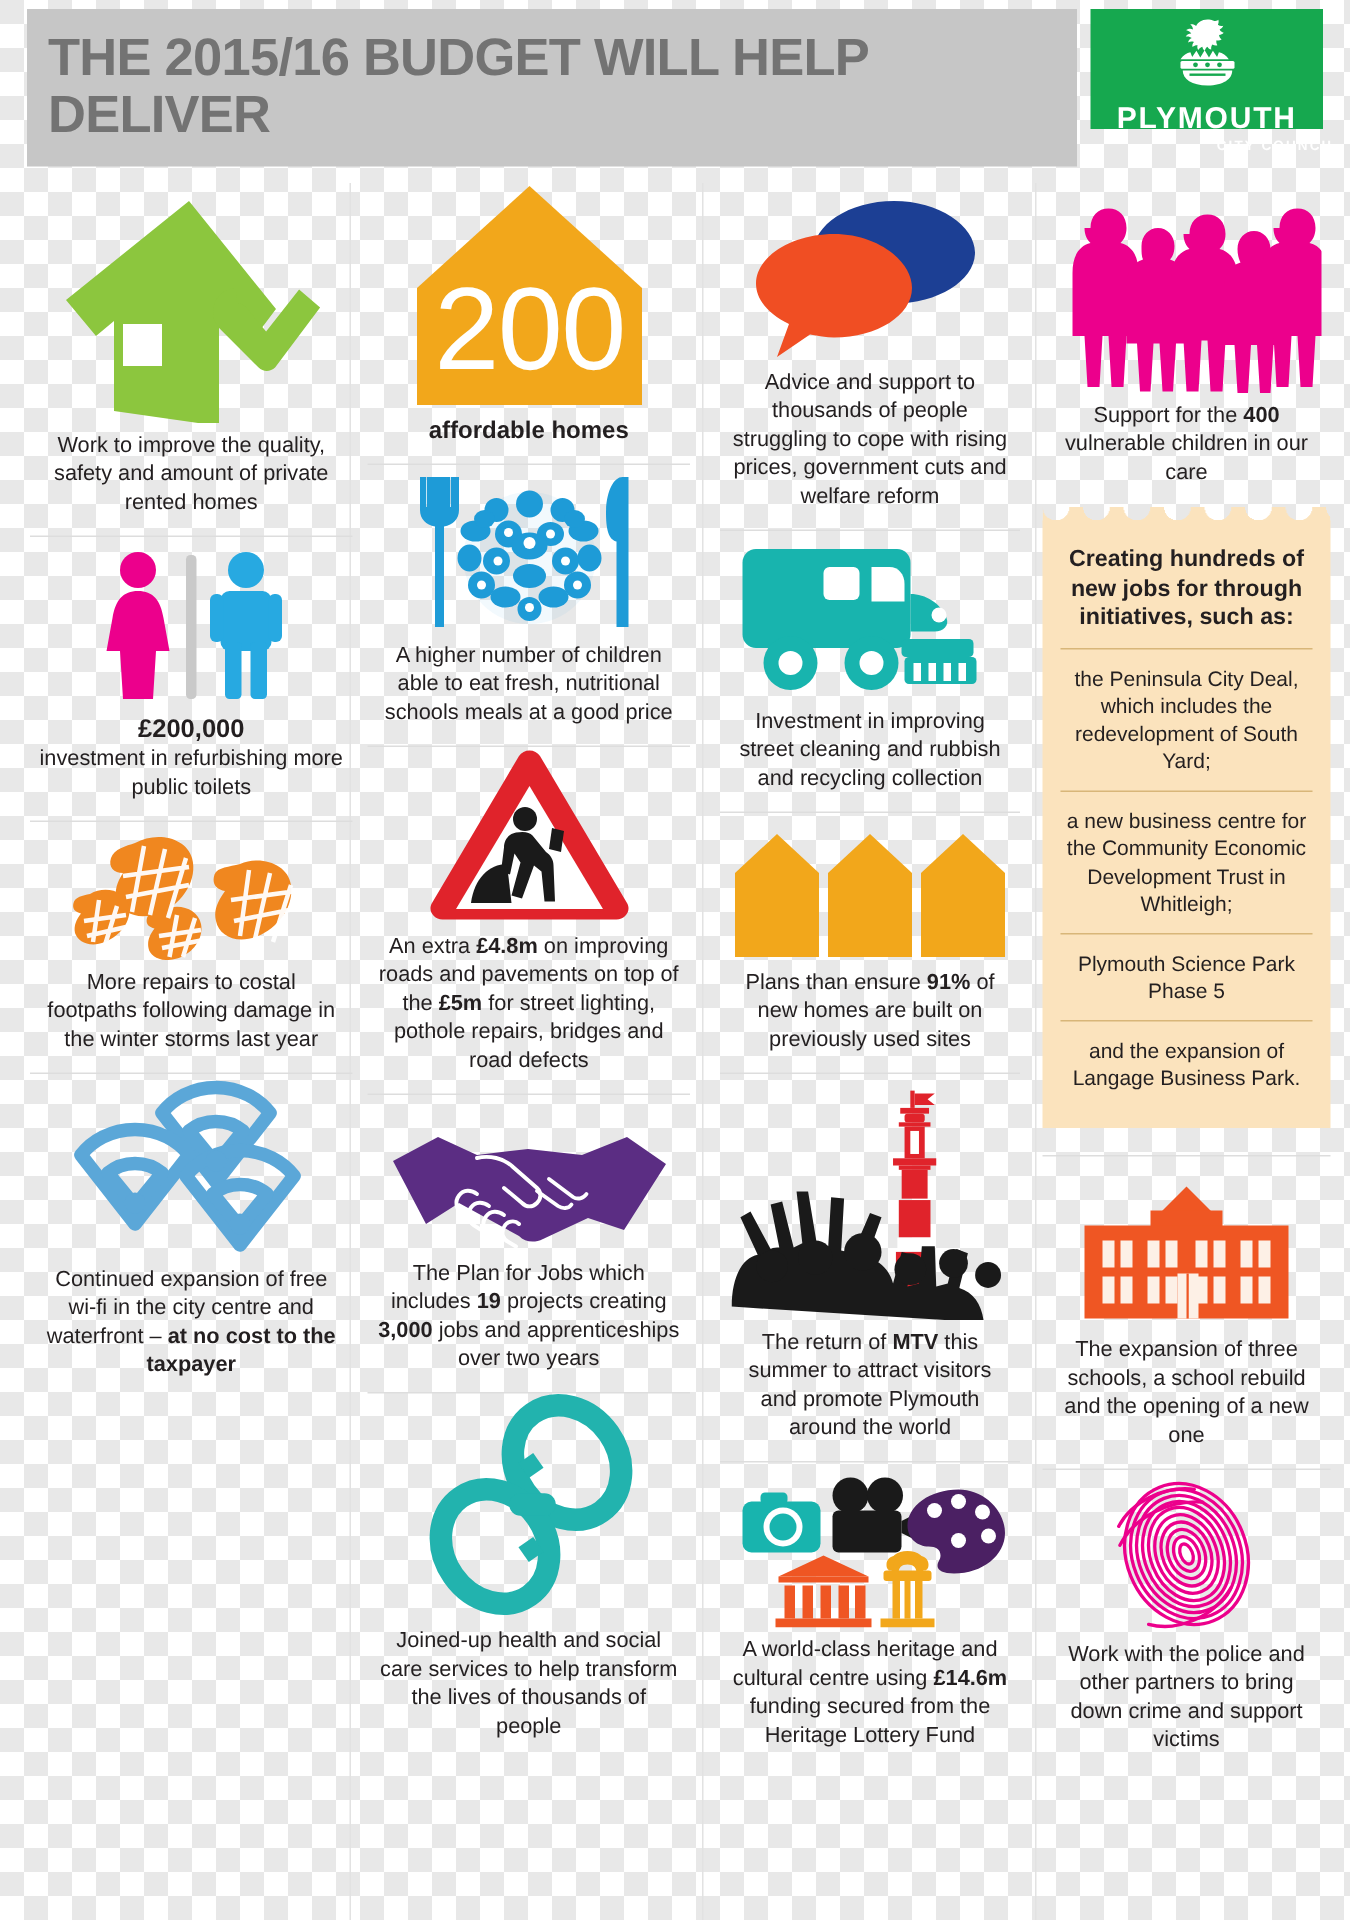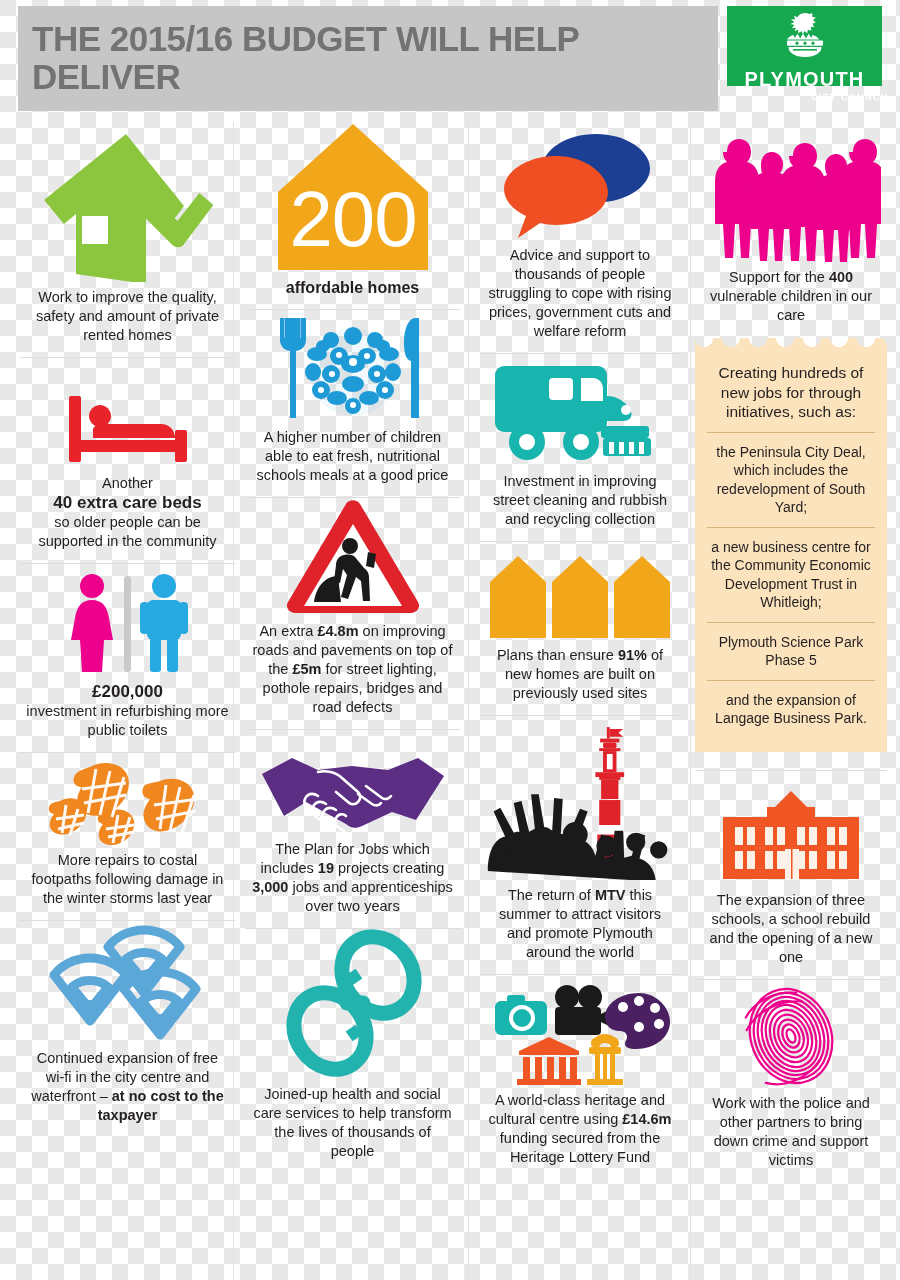--- a/index.html
+++ b/index.html
@@ -68,21 +68,21 @@
   }
   .jobs-scallop{
     position:absolute;left:0;top:-9px;width:192px;height:10px;
     background:#fbe3bd;
     -webkit-mask-image:radial-gradient(circle 9px at 9px 0, transparent 98%, #000 100%);
     mask-image:radial-gradient(circle 9px at 9px 0, transparent 98%, #000 100%);
     -webkit-mask-size:27px 10px;mask-size:27px 10px;
     -webkit-mask-repeat:repeat-x;mask-repeat:repeat-x;
   }
   .jobs-title{
-    text-align:center;font-weight:normal;font-size:15.5px;line-height:19.5px;
+    text-align:center;font-weight:bold;font-size:15.5px;line-height:19.5px;
     color:#231f20;padding:4px 2px 10px 2px;
   }
   .jobs-item{
     text-align:center;font-size:14px;line-height:18.5px;color:#231f20;
     padding:10px 2px 10px 2px;border-top:1px solid #d8b679;
   }
 </style>
 </head>
 <body>
 
@@ -124,38 +124,20 @@
           <g fill="#8cc63e">
             <path d="M88 4 6 70l20 24 12-10v60l70 10V84l20 16 18-24z"></path>
             <path d="M120 62c-9 0-16 7-16 16 0 4 1.6 8 4.4 11l26 26c3 3 7.8 3 11 0l30-40-14-12-22 28-10-12c-3-4.4-6-7-9.4-7z"></path>
           </g>
           <rect x="44" y="86" width="26" height="28" fill="#ffffff"></rect>
         </svg>
       </div>
       <div class="cap">Work to improve the quality, safety and amount of private rented homes</div>
     </div>
 
-    <div class="cell">
-      <div class="icon-wrap" style="height:110px">
-        <svg width="130" height="78" viewBox="0 0 130 78">
-          <g fill="#e8232a">
-            <rect x="6" y="6" width="12" height="66" rx="2"></rect>
-            <rect x="112" y="40" width="12" height="32" rx="2"></rect>
-            <rect x="6" y="50" width="118" height="12" rx="4"></rect>
-            <path d="M48 26c0-6-5-11-11-11s-11 5-11 11 5 11 11 11 11-5 11-11z"></path>
-            <path d="M44 34h54c8 0 14 6 14 14H30v-8c0-3.4 3.4-6 14-6z"></path>
-          </g>
-        </svg>
-      </div>
-      <div class="cap">
-        <span>Another</span><br>
-        <span class="big">40 extra care beds</span><br>
-        <span>so older people can be supported in the community</span>
-      </div>
-    </div>
 
     <div class="cell">
       <div class="icon-wrap" style="height:112px">
         <svg width="136" height="104" viewBox="0 0 136 104">
           <g fill="#ec008c">
             <circle cx="32" cy="14" r="12"></circle>
             <path d="M32 28c-10 0-15 6-17 18l-4 22h9l2 32h20l2-32h9l-4-22c-2-12-7-18-17-18z"></path>
           </g>
           <rect x="64" y="4" width="7" height="96" rx="3" fill="#c9c9c9"></rect>
           <g fill="#27a9e1">

